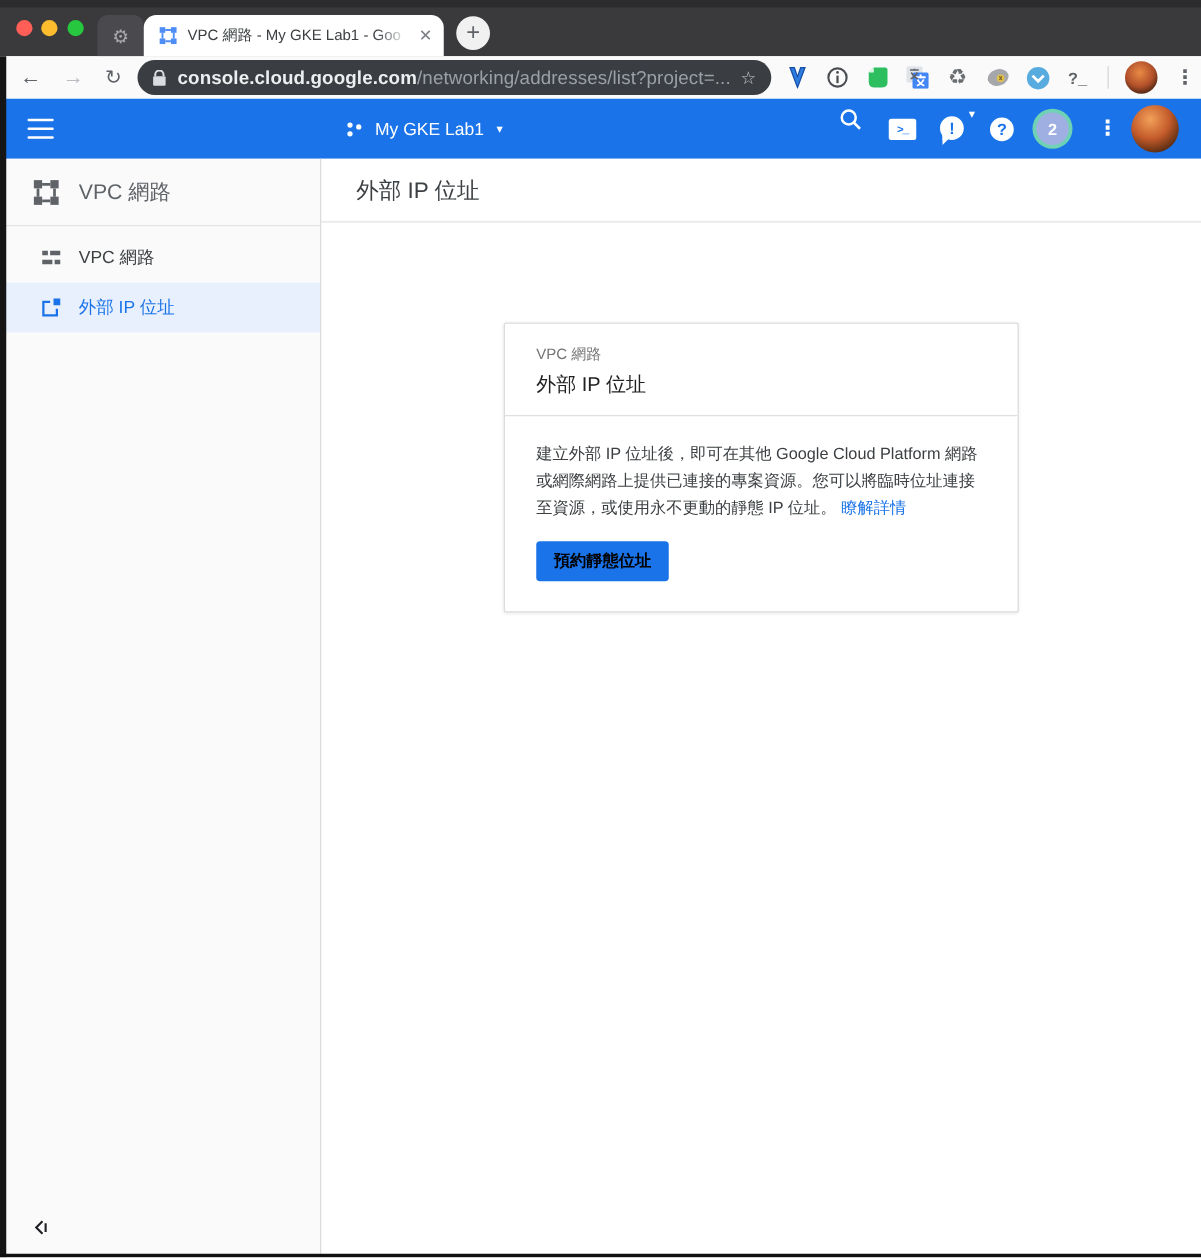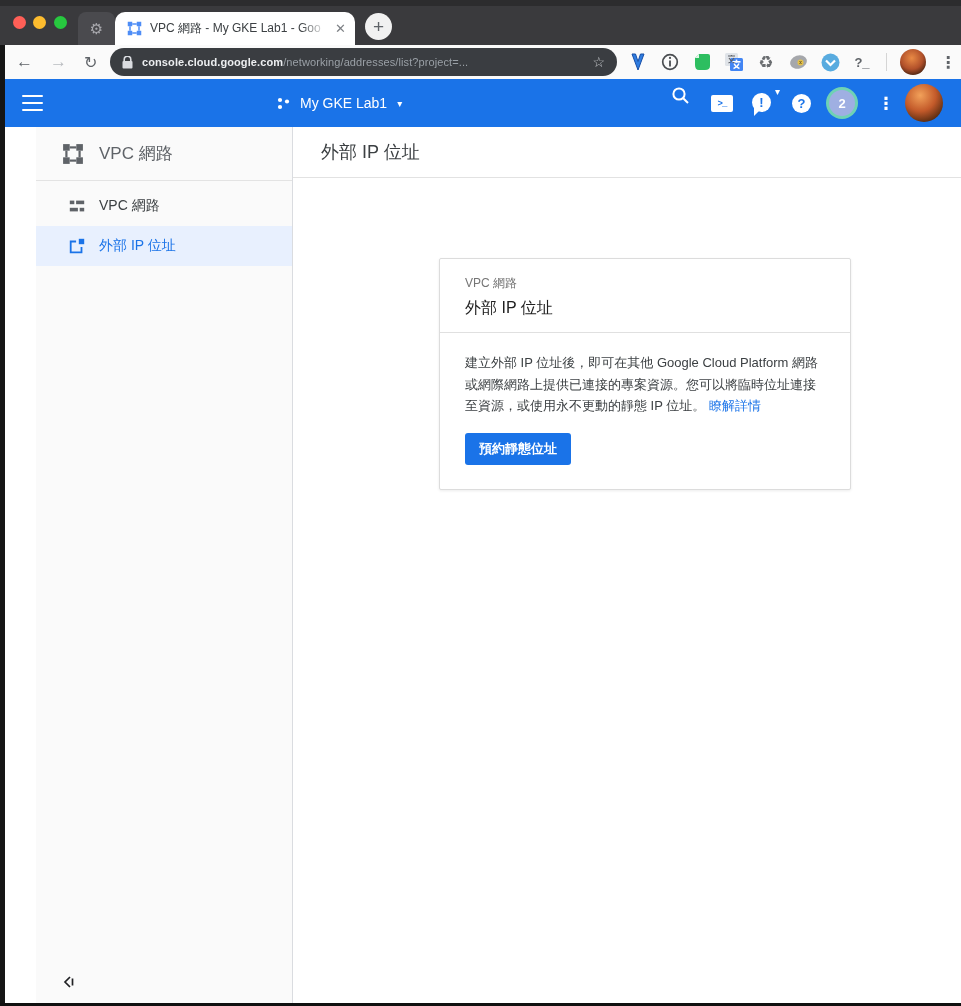--- a/index.html
+++ b/index.html
@@ -30,21 +30,21 @@
 
   
   .toolbar{position:absolute;top:45px;left:0;right:0;height:34px;background:#fafafa;}
   .nav-btn{position:absolute;top:0;height:34px;display:flex;align-items:center;font-size:17px;}
   .back{left:16px;color:#5f6368;}
   .fwd{left:50px;color:#b9bcc0;}
   .reload{left:84px;color:#5f6368;font-size:16px;}
   .omnibox{position:absolute;left:110px;top:48px;width:507px;height:28px;background:#3a3d41;
            border-radius:14px;display:flex;align-items:center;padding:0 12px;}
   .omnibox .lock{margin-right:9px;display:flex;}
-  .url{font-size:11px;white-space:nowrap;overflow:hidden;letter-spacing:.1px;}
+  .url{font-size:15px;white-space:nowrap;overflow:hidden;letter-spacing:.1px;}
   .url .domain{color:#eceef0;font-weight:bold;}
   .url .path{color:#9aa0a6;}
   .star{margin-left:auto;color:#c6c9cc;font-size:14px;}
   .ext-row{position:absolute;left:627px;top:45px;height:34px;display:flex;align-items:center;gap:10px;}
   .ext{width:22px;height:22px;display:flex;align-items:center;justify-content:center;font-size:13px;}
   .ext-divider{width:1px;height:18px;background:#d5d5d5;margin:0 3px;}
   .browser-avatar{width:26px;height:26px;border-radius:50%;
      background:radial-gradient(circle at 45% 35%,#e98a45,#b1502a 50%,#4a2412 80%,#1d0f06);}
   .browser-menu{color:#5f6368;font-size:16px;font-weight:bold;padding:0 4px;}
 
@@ -73,21 +73,21 @@
   .ic-help{left:792px;top:15px;width:19px;height:19px;border-radius:50%;background:#fff;
            color:#1a73e8;font-weight:bold;font-size:13px;}
   .ic-badge{left:826px;top:8px;width:32px;height:32px;border-radius:50%;background:#6fd2b4;}
   .badge-inner{position:absolute;inset:3px;border-radius:50%;background:#9fafe2;color:#fff;
                display:flex;align-items:center;justify-content:center;font-size:13px;font-weight:bold;}
   .ic-dots{left:878px;top:14px;width:16px;height:20px;color:#fff;font-size:17px;font-weight:bold;}
   .ic-avatar{left:905px;top:5px;width:38px;height:38px;border-radius:50%;
      background:radial-gradient(circle at 40% 30%,#f2a15a,#c35a2a 45%,#5a2d12 78%,#2b1608);}
 
   
-  .app{position:absolute;top:127px;left:0;right:0;bottom:3px;display:flex;margin-left:36px;}
+  .app{position:absolute;top:127px;left:0;right:0;bottom:3px;display:flex;}
   .sidebar{width:257px;background:#fafafa;border-right:1px solid #dadce0;position:relative;}
   .sb-header{height:54px;border-bottom:1px solid #e3e3e3;display:flex;align-items:center;padding-left:26px;}
   .sb-header .logo{color:#5f6368;display:flex;}
   .sb-header .sb-title{margin-left:15px;font-size:17px;color:#5f6368;}
   .sb-nav{padding-top:5px;}
   .sb-item{height:40px;display:flex;align-items:center;padding-left:31px;cursor:pointer;}
   .sb-icon{width:20px;height:20px;margin-right:12px;color:#5f6368;display:flex;align-items:center;justify-content:center;}
   .sb-label{font-size:14px;color:#3c4043;}
   .sb-item.selected{background:#e8f0fe;}
   .sb-item.selected .sb-icon,.sb-item.selected .sb-label{color:#1a73e8;}
@@ -98,21 +98,21 @@
                padding-left:28px;font-size:18px;color:#3c4043;}
   .content{flex:1;position:relative;}
   .card{position:absolute;left:146px;top:80px;width:412px;background:#fff;border:1px solid #dcdcdc;
         border-radius:2px;box-shadow:0 1px 3px rgba(0,0,0,.08);}
   .card-header{padding:16px 25px 13px;}
   .eyebrow{font-size:12px;color:#757575;margin-bottom:6px;}
   .card-title{font-size:16px;color:#212121;}
   .card-divider{border-top:1px solid #e0e0e0;}
   .card-body{padding:19px 25px 24px;font-size:13px;line-height:1.66;color:#3c4043;}
   .learn-link{color:#1a73e8;cursor:pointer;text-decoration:none;}
-  .cta{display:inline-block;margin-top:16px;background:#1a73e8;color:#ffffff;font-size:13px;
+  .cta{display:inline-block;margin-top:16px;background:#1a73e8;color:#000000;font-size:13px;
        font-weight:bold;padding:7px 14px;border-radius:3px;border:none;cursor:pointer;}
 
   .left-edge{position:absolute;left:0;top:45px;bottom:0;width:5px;background:#151515;z-index:40;}
   .bottom-edge{position:absolute;left:0;right:0;bottom:0;height:3px;background:#101010;z-index:40;}
 </style>
 </head>
 <body>
 
 <div class="screen">
 

